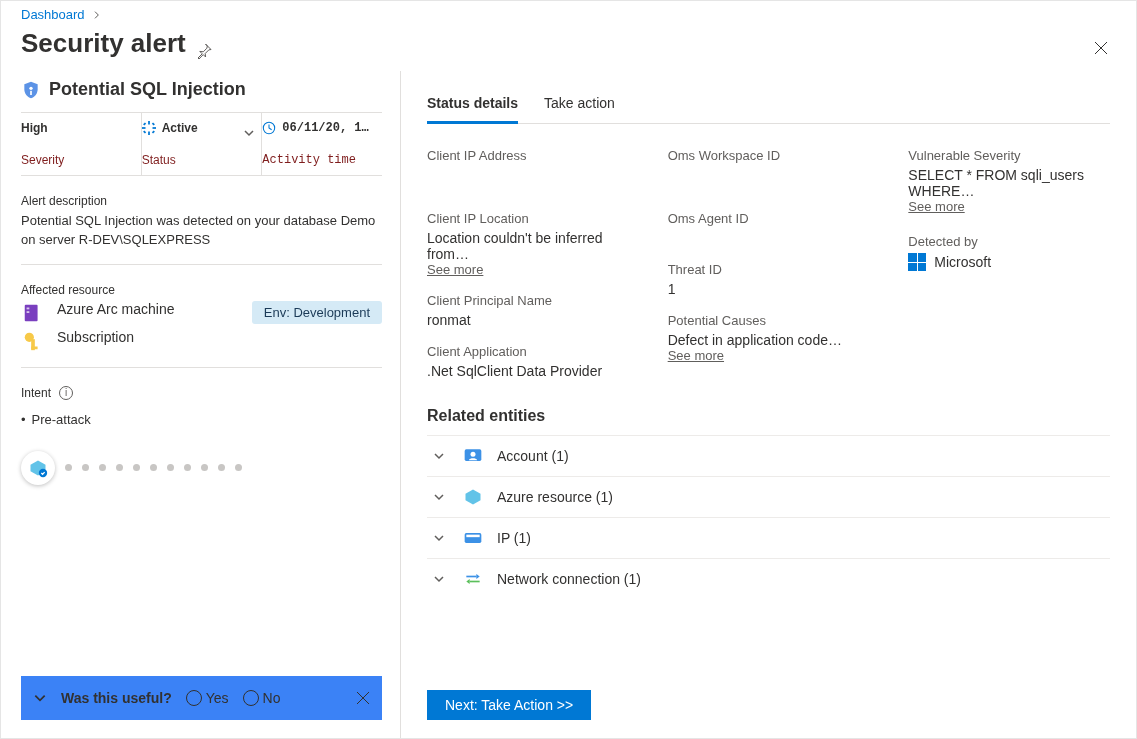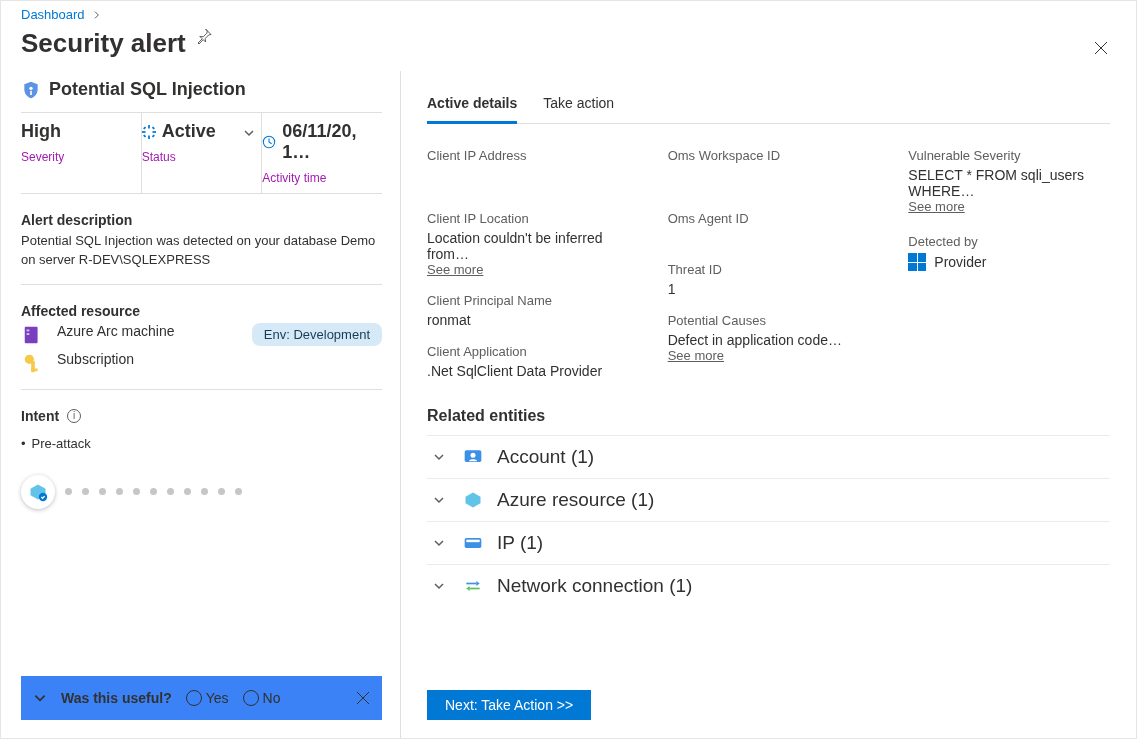--- a/index.html
+++ b/index.html
@@ -6,47 +6,47 @@
   html, body { margin: 0; padding: 0; height: 100%; font-family: "Segoe UI", "Segoe UI Web", Arial, sans-serif; color: #323130; background: #fff; }
   a { color: #0078d4; text-decoration: none; cursor: pointer; }
 
   .page { display: flex; flex-direction: column; height: 739px; width: 1137px; border: 1px solid #e5e5e5; }
 
   
   .header { padding: 6px 20px 0 20px; }
   .breadcrumb { font-size: 13px; display: flex; align-items: center; gap: 8px; }
   .breadcrumb .chev { color: #605e5c; font-size: 11px; }
   .title-row { display: flex; align-items: center; justify-content: space-between; margin-top: 2px; }
-  .title { font-size: 26px; font-weight: 600; margin: 4px 0 12px 0; display: flex; align-items: flex-start; gap: 10px; }
+  .title { font-size: 26px; font-weight: 600; margin: 4px 0 12px 0; display: flex; align-items: flex-end; gap: 10px; }
   .pin-icon { cursor: pointer; color: #605e5c; }
   .close-x { cursor: pointer; color: #323130; padding: 8px; font-size: 18px; }
 
   .content { display: flex; flex: 1 1 auto; min-height: 0; }
 
   
   .left { width: 400px; border-right: 1px solid #e1dfdd; padding: 0 18px 0 20px; display: flex; flex-direction: column; }
   .alert-header { display: flex; align-items: center; gap: 8px; font-size: 18px; font-weight: 600; padding: 8px 0 12px 0; }
   .shield-icon { color: #5c93e6; }
 
   .stat-row { display: flex; border-top: 1px solid #e1dfdd; border-bottom: 1px solid #e1dfdd; }
   .stat { flex: 1; padding: 8px 8px 8px 0; border-right: 1px solid #e1dfdd; position: relative; }
-  .stat:last-child { border-right: none; }
-  .stat .val { font-weight: 600; font-size: 18px; display: flex; align-items: center; gap: 6px; }
-  .stat .lbl { font-size: 12px; color: #a21caf; margin-top: 8px; }
+  .stat:last-child { border-right: none; font-family: Liberation Mono, monospace; }
+  .stat .val { font-weight: 600; font-size: 12px; display: flex; align-items: center; gap: 6px; }
+  .stat .lbl { font-size: 12px; color: #7f1d1d; margin-top: 18px; }
   .stat-chevron { position: absolute; right: 6px; top: 14px; color: #605e5c; cursor: pointer; }
   .status-icon { color: #0078d4; }
 
-  .section-h { font-weight: 700; font-size: 14px; margin-top: 18px; }
+  .section-h { font-weight: 400; font-size: 12px; margin-top: 18px; }
   .desc { font-size: 13px; line-height: 1.45; margin-top: 4px; }
 
   .resource-row { display: flex; align-items: flex-start; gap: 12px; margin-top: 4px; font-size: 14px; }
   .resource-icon { width: 24px; height: 24px; display: flex; align-items: center; justify-content: center; }
   .tag-pill {
     background: #d5eaf6; color: #1b3a57;
-    padding: 4px 12px; border-radius: 8px; font-size: 13px;
+    padding: 4px 12px; border-radius: 3px; font-size: 13px;
     margin-left: auto;
   }
 
   .intent-row { display: flex; align-items: center; gap: 8px; margin-top: 18px; }
   .intent-help { width:14px; height:14px; border:1px solid #605e5c; border-radius:50%; font-size:10px; display:flex; align-items:center; justify-content:center; color:#605e5c; cursor:pointer; }
 
   .intent-text { font-size: 13px; margin-top: 12px; display:flex; align-items:center; gap:6px; }
   .intent-text::before { content:"•"; color:#323130; }
 
   .timeline { display:flex; align-items:center; gap:10px; margin-top:24px; }
@@ -81,21 +81,21 @@
 
   .ms-tile { display:flex; align-items:center; gap:8px; }
   .ms-squares { width:18px; height:18px; display:grid; grid-template-columns:1fr 1fr; grid-template-rows:1fr 1fr; gap:1px; }
   .ms-squares span { background:#0078d4; }
 
   .related-h { font-weight:600; font-size:16px; margin-top:28px; padding-bottom:10px; }
   .entity-row { display:flex; align-items:center; gap:14px; padding:10px 6px; border-top:1px solid #edebe9; cursor:pointer; }
   .entity-row:last-of-type { border-bottom:1px solid #edebe9; }
   .entity-chevron { color:#605e5c; width:16px; text-align:center; }
   .entity-icon { width:20px; height:20px; display:flex; align-items:center; justify-content:center; }
-  .entity-label { font-size:19px; }
+  .entity-label { font-size:14px; }
 
   .cta-row { margin-top:auto; padding-top:18px; }
   .cta {
     background:#0078d4; color:#fff; border:none;
     padding: 7px 18px; font-size:14px; cursor:pointer;
   }
 
   .hr { border-top:1px solid #e1dfdd; margin-top:14px; }
 
   svg { display:block; }
@@ -270,21 +270,21 @@
         <span class="useful-close">
           <svg width="14" height="14" viewBox="0 0 14 14">
               <path d="M1 1l12 12M13 1L1 13" stroke="#323130" stroke-width="1"></path>
             </svg>
         </span>
       </div>
     </div>
 
     <div class="right">
       <div class="tabs">
-        <div class="tab active">Active details</div>
+        <div class="tab active">Status details</div>
         <div class="tab">Take action</div>
       </div>
 
       <div class="grid3">
 
         <div>
           <div class="field">
             <div class="flbl">Client IP Address</div>
             <div class="fval"></div>
           </div>
@@ -331,21 +331,21 @@
           </div>
           <div class="field" style="margin-top:20px">
             <div class="flbl">Detected by</div>
             <div class="fval ms-tile">
               <span class="ms-squares">
                 <span></span>
                   <span></span>
                   <span></span>
                   <span></span>
               </span>
-              <span>Provider</span>
+              <span>Microsoft</span>
             </div>
           </div>
         </div>
       </div>
 
       <div class="related-h">Related entities</div>
 
       <div class="entity-row">
         <span class="entity-chevron">
           <svg width="12" height="12" viewBox="0 0 12 12">

